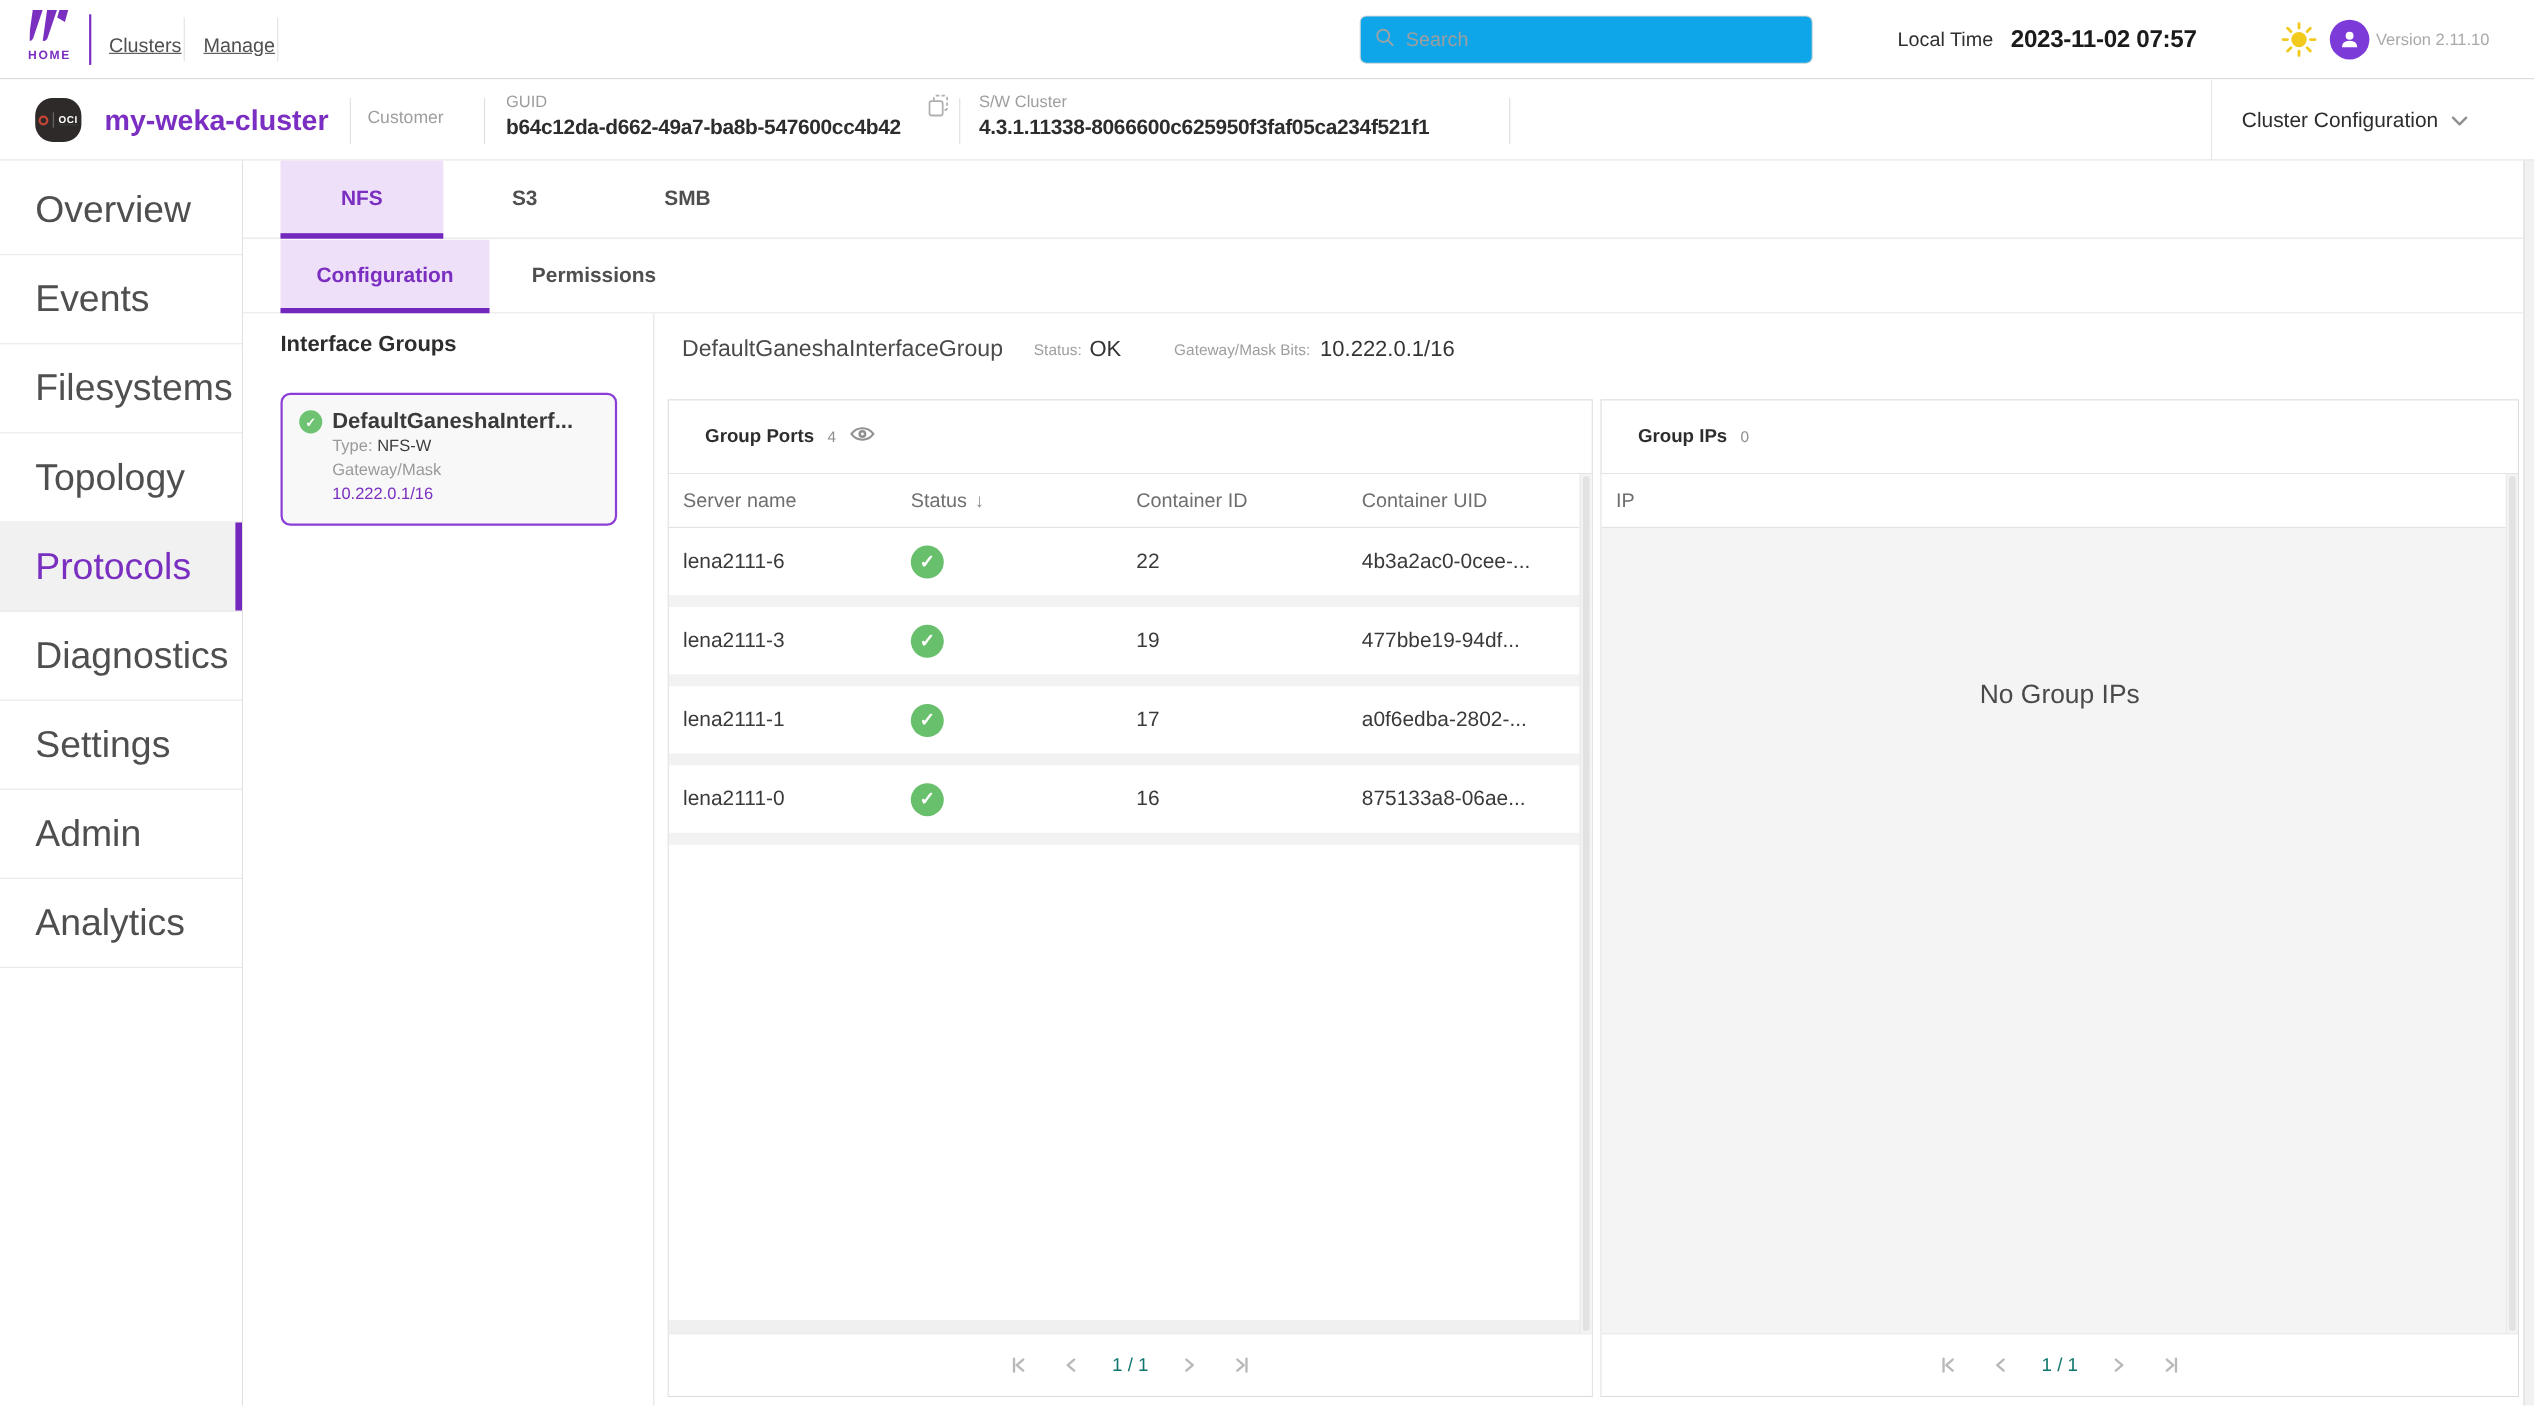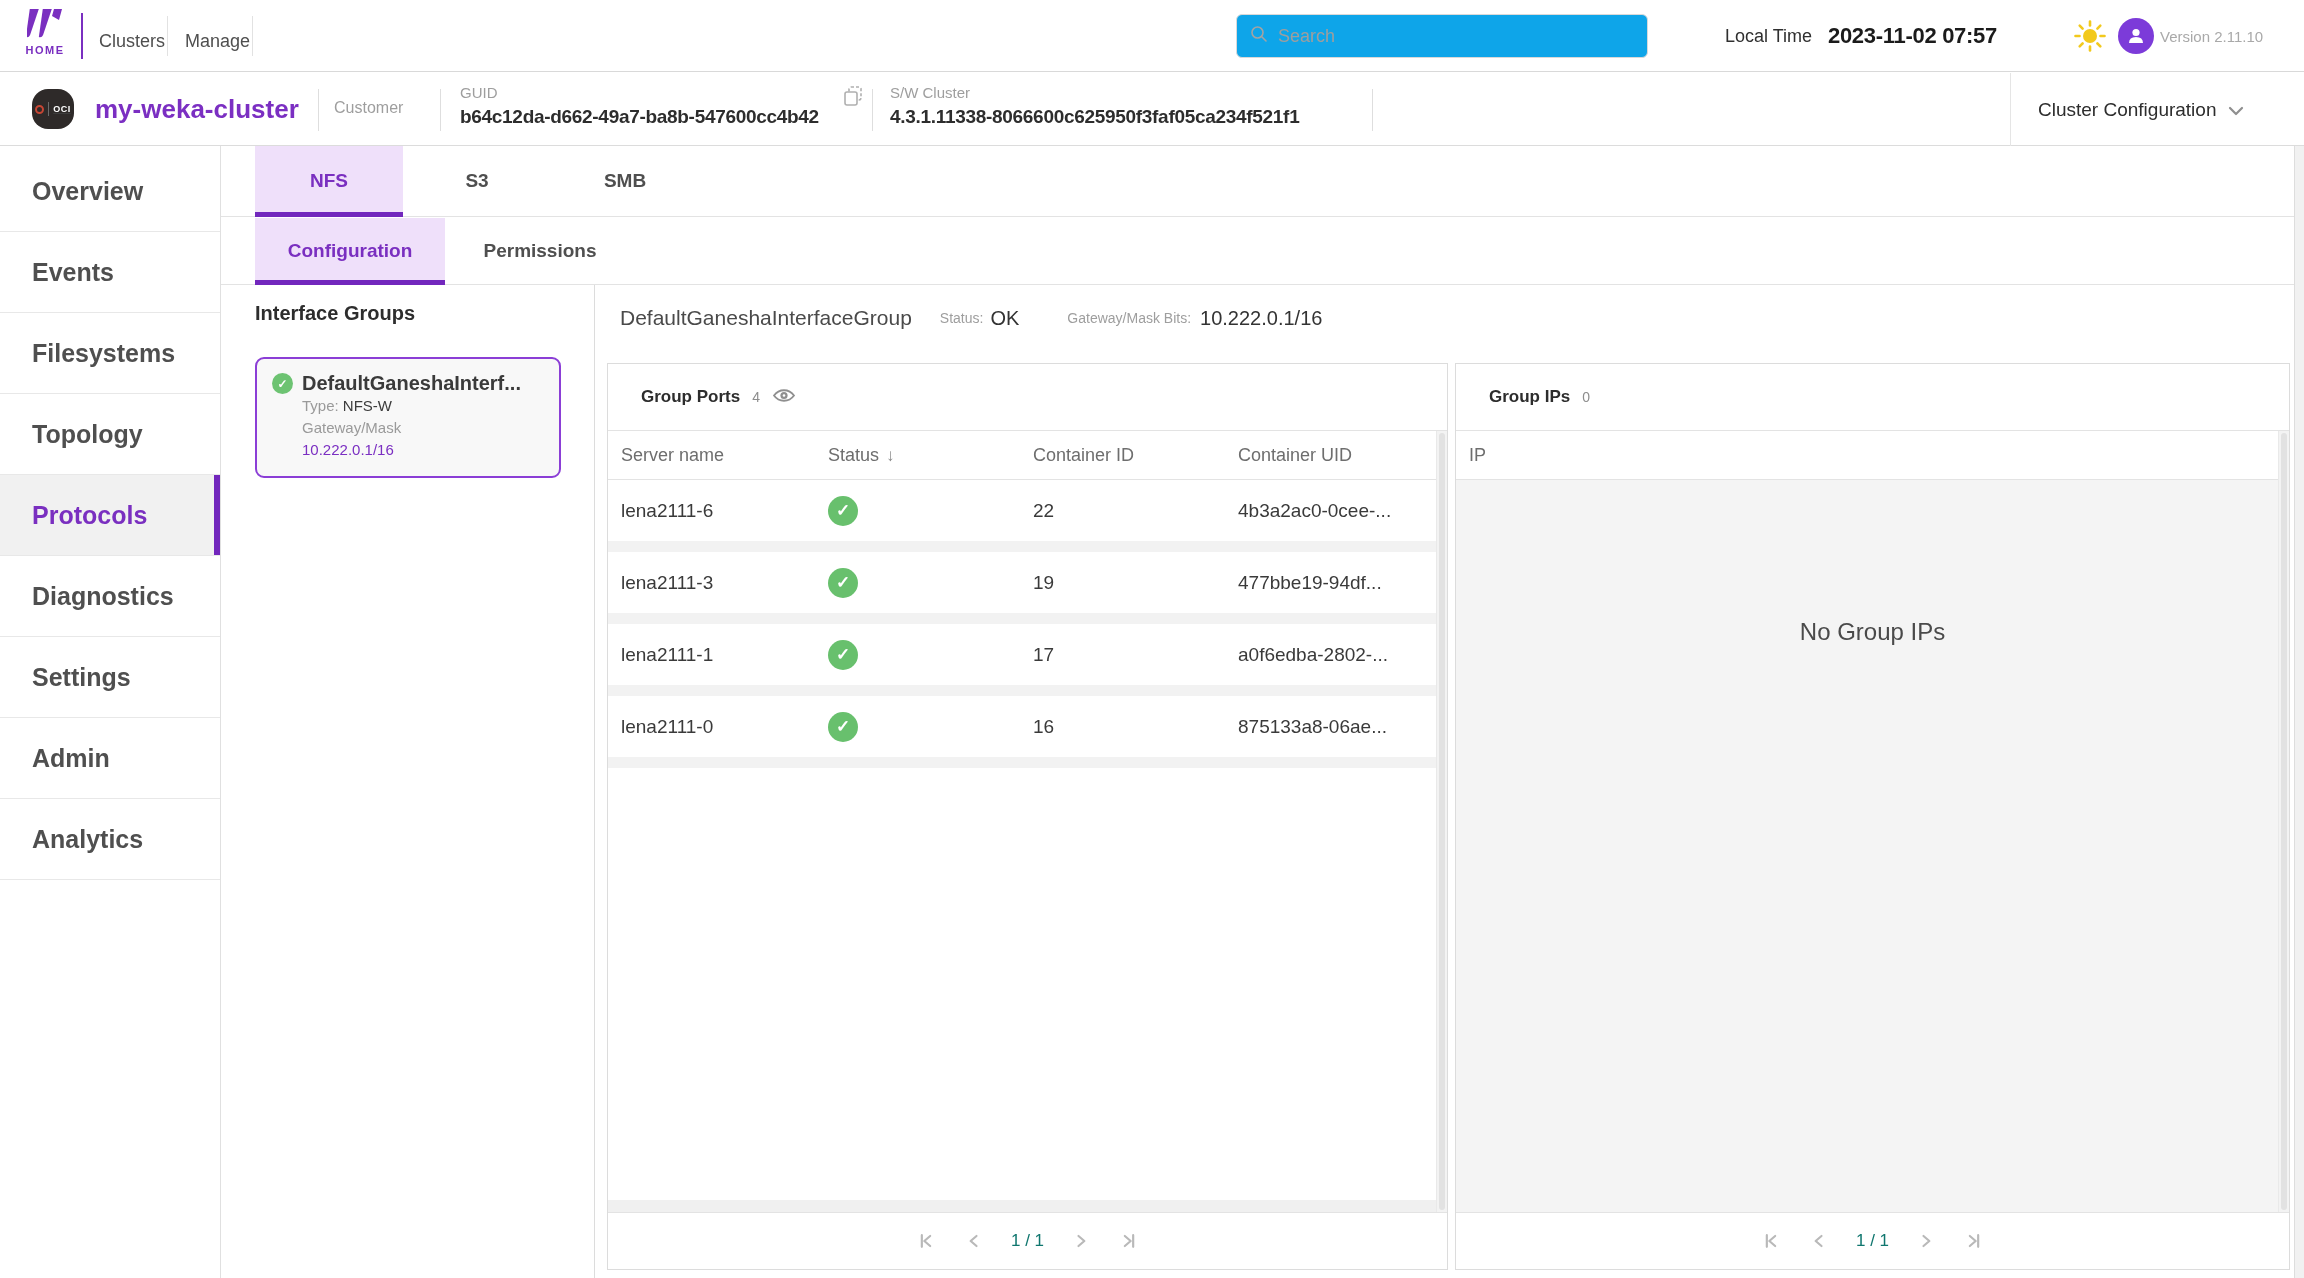--- a/index.html
+++ b/index.html
@@ -10,21 +10,21 @@
     color: #3c3c3c; -webkit-font-smoothing: antialiased;
   }
   .nowrap { white-space: nowrap; }
 
   
   .topbar { position:absolute; left:0; top:0; width:2304px; height:72px; background:#fff; border-bottom:1px solid #d9d9d9; }
   .logo { position:absolute; left:14px; top:7px; width:62px; height:58px; display:flex; flex-direction:column; align-items:center; cursor:pointer; }
   .logo-text { font-size:11px; font-weight:bold; color:#7a2fc0; letter-spacing:1.5px; margin-top:1px; }
   .vdiv { position:absolute; width:2px; background:#e2e2e2; }
   .vdiv.purple { background:#7a2fc0; width:2px; }
-  .topnav-item { position:absolute; top:0; height:82px; display:flex; align-items:center; font-size:18px; color:#4f4f4f; cursor:pointer; white-space:nowrap; }
+  .topnav-item { position:absolute; top:0; height:82px; display:flex; align-items:center; font-size:18px; color:#4f4f4f; cursor:pointer; white-space:nowrap;text-decoration:underline; }
   .searchbox { position:absolute; left:1236px; top:14px; width:412px; height:44px; border:1.5px solid #d9d9d9; border-radius:6px; background:#0ea5e9; display:flex; align-items:center; padding-left:12px; }
   .searchbox input { border:none; outline:none; font-size:18px; color:#3c3c3c; font-family:"Liberation Sans",sans-serif; flex:1; background:transparent; margin-left:9px; }
   .searchbox input::placeholder { color:#9e9e9e; }
   .localtime-label { position:absolute; left:1725px; top:0; height:72px; display:flex; align-items:center; font-size:18px; color:#2f2f2f; }
   .localtime-value { position:absolute; left:1828px; top:0; height:72px; display:flex; align-items:center; font-size:22px; font-weight:bold; color:#1b1b1b; letter-spacing:-0.3px; }
   .sun { position:absolute; left:2073px; top:19px; cursor:pointer; }
   .avatar { position:absolute; left:2118px; top:18px; width:36px; height:36px; border-radius:50%; background:#7c3bd9; display:flex; align-items:center; justify-content:center; cursor:pointer; }
   .version { position:absolute; left:2160px; top:0; height:72px; display:flex; align-items:center; font-size:15px; color:#a9a9a9; }
 
   
@@ -36,21 +36,21 @@
   .cluster-name { position:absolute; left:95px; top:0; height:73px; display:flex; align-items:center; font-size:26px; font-weight:bold; color:#7b2fc2; white-space:nowrap; }
   .cb-div { position:absolute; top:16px; height:42px; width:1px; background:#dedede; }
   .cb-label { position:absolute; font-size:15px; color:#9e9e9e; white-space:nowrap; }
   .cb-value { position:absolute; font-size:19px; font-weight:bold; color:#2d2d2d; letter-spacing:-0.3px; white-space:nowrap; }
   .copy-icon { position:absolute; left:843px; top:12px; cursor:pointer; }
   .cluster-config { position:absolute; left:2038px; top:0; height:73px; display:flex; align-items:center; gap:12px; font-size:19px; color:#2d2d2d; cursor:pointer; white-space:nowrap; }
   .cb-right-div { position:absolute; left:2010px; top:0; height:73px; width:1px; background:#e5e5e5; }
 
   
   .sidebar { position:absolute; left:0; top:146px; width:221px; height:1132px; background:#fff; border-right:1px solid #e0e0e0; padding-top:5px; }
-  .side-item { position:relative; height:81px; display:flex; align-items:center; padding-left:32px; border-bottom:1px solid #e8e8e8; font-size:25px; font-weight:bold; color:#4f4f4f; cursor:pointer; white-space:nowrap; }
+  .side-item { position:relative; height:81px; display:flex; align-items:center; padding-left:32px; border-bottom:1px solid #e8e8e8; font-size:34px; font-weight:normal; color:#4f4f4f; cursor:pointer; white-space:nowrap; }
   .side-item.active { background:#f1f1f1; color:#7a2fc0; }
   .side-item.active::after { content:""; position:absolute; right:0; top:0; bottom:0; width:6px; background:#7227bd; }
 
   
   .tabrow { position:absolute; left:221px; width:2073px; background:#fff; border-bottom:1px solid #e3e3e3; display:flex; padding-left:34px; }
   .tabrow.r1 { top:146px; height:71px; }
   .tabrow.r2 { top:218px; height:67px; }
   .ptab { position:relative; height:100%; display:flex; align-items:center; justify-content:center; font-size:19px; font-weight:bold; color:#4f4f4f; cursor:pointer; white-space:nowrap; }
   .tabrow.r1 .ptab { width:148px; }
   .tabrow.r2 .ptab { width:190px; }

